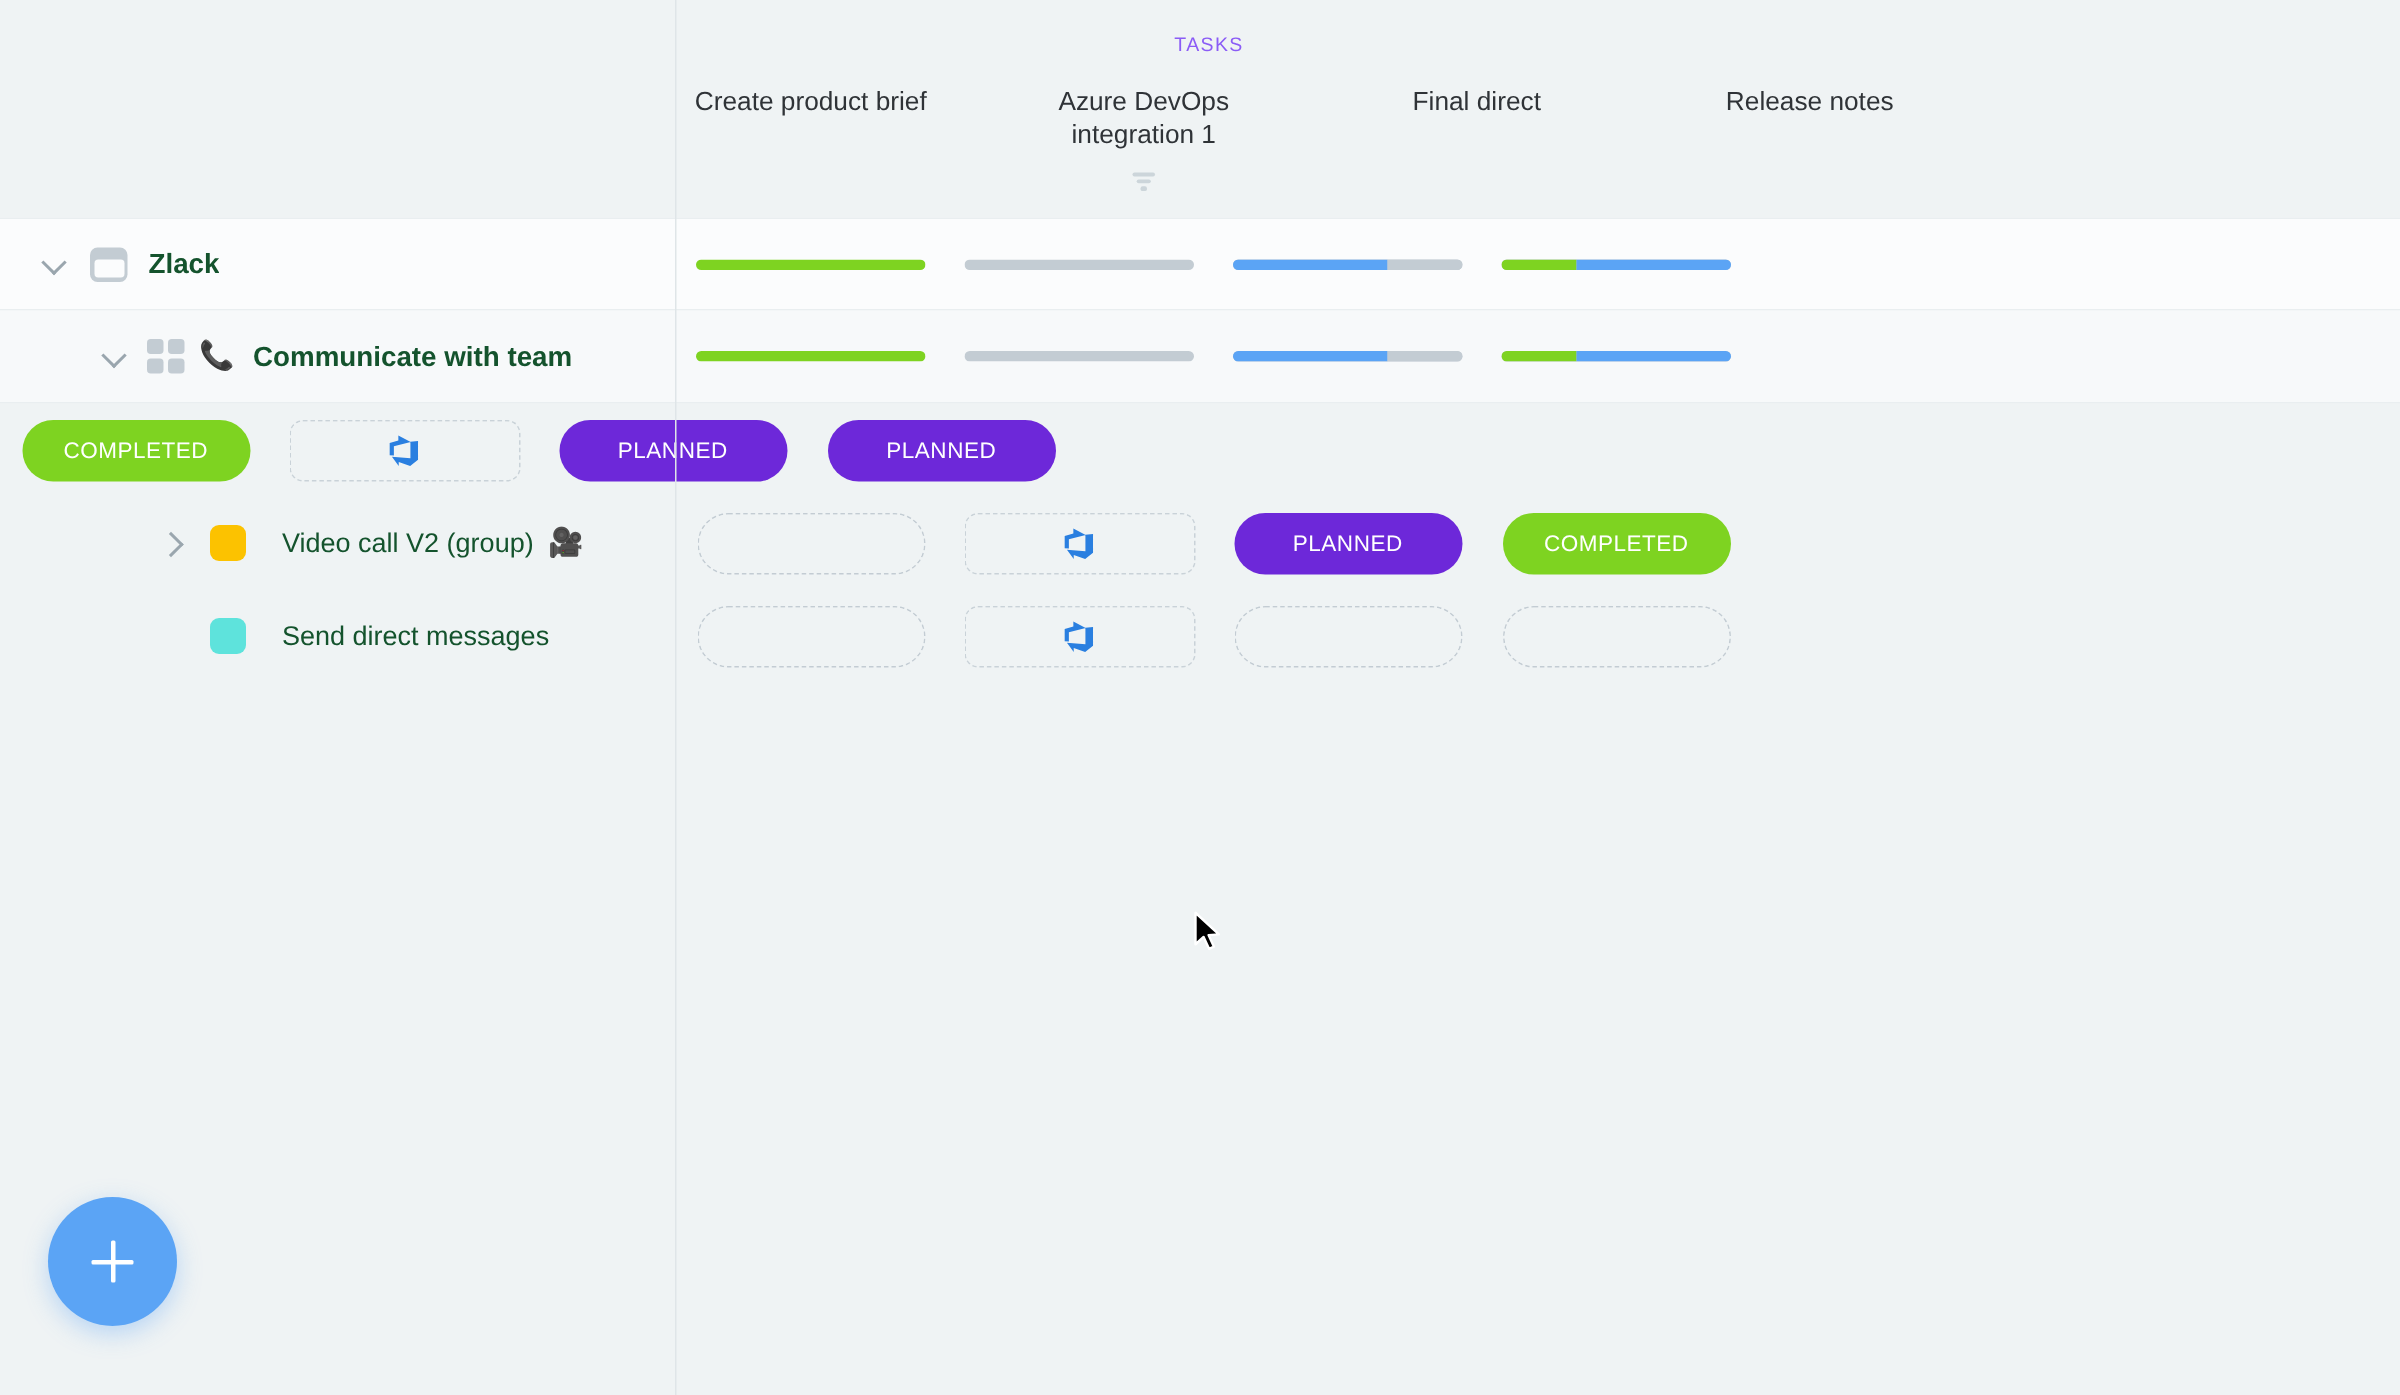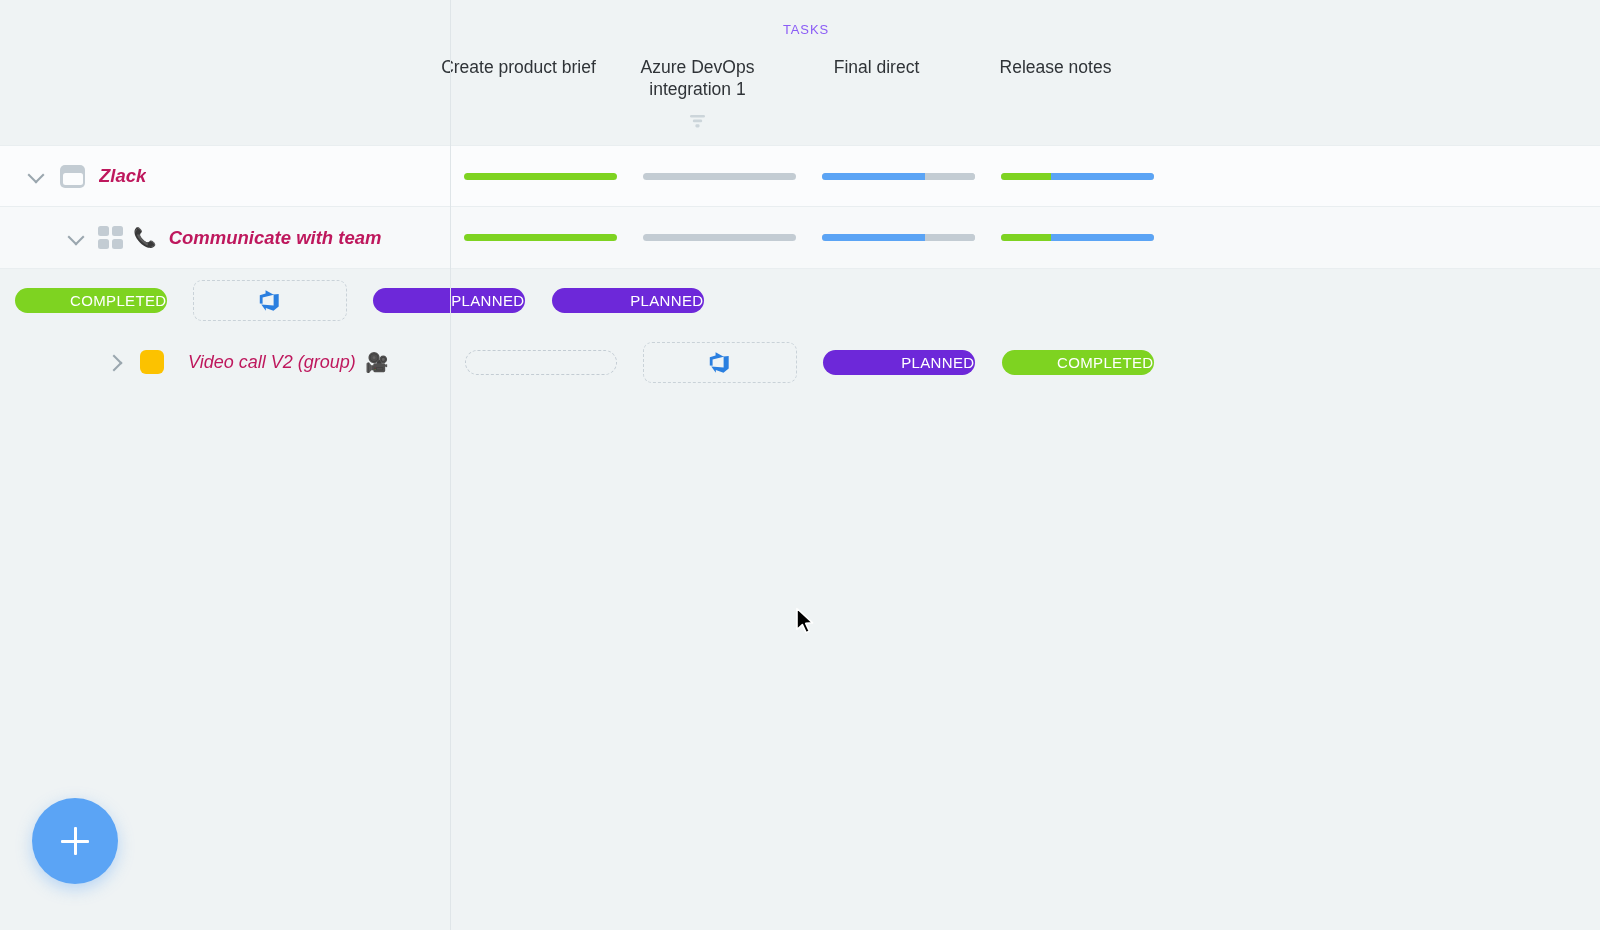--- a/index.html
+++ b/index.html
@@ -51,22 +51,23 @@
     width: 710px;
     text-align: center;
     font-size: 13px;
     letter-spacing: 0.9px;
     color: #8b5cf6;
   }
 
   .col-heads {
     position: absolute;
     top: 56px;
-    left: 429px;
-    display: flex;
+    left: 451px;
+    display: flex;
+    gap: 43px;
   }
 
   .col-head {
     width: 179px;
     text-align: center;
     padding: 0 6px;
     font-size: 17.5px;
     line-height: 22px;
     color: #2f3337;
     font-weight: 400;
@@ -183,25 +184,24 @@
   .emoji.colorful { filter: none; }
 
   .swatch {
     width: 24px; height: 24px;
     flex: 0 0 24px;
     border-radius: 6px;
   }
 
   .tree-label {
     font-size: 18px;
-    color: #be185d;
+    color: #14532d;
     white-space: nowrap;
     overflow: hidden;
     text-overflow: ellipsis;
-    font-style: italic;
   }
   .tree-label.bold { font-weight: 700; font-size: 18.5px; }
 
   
   .ind-0 { padding-left: 24px; }
   .ind-1 { padding-left: 64px; }
   .ind-2 { padding-left: 104px; }
 
   .gap-8  { width: 8px;  flex: 0 0 8px; }
   .gap-12 { width: 12px; flex: 0 0 12px; }
@@ -235,25 +235,25 @@
     display: flex;
   }
   .pbar span { display: block; height: 100%; }
   .seg-green { background: #7ed321; }
   .seg-blue  { background: #5ba4f5; }
   .seg-grey  { background: #c3ccd3; }
 
   
   .pill {
     width: 152px;
-    height: 25px;
+    height: 41px;
     border-radius: 21px;
     display: flex;
     align-items: center;
-    justify-content: flex-end;
+    justify-content: center;
     font-size: 15px;
     letter-spacing: 0.35px;
     color: #ffffff;
     cursor: pointer;
     user-select: none;
   }
   .pill.completed { background: #7ed321; }
   .pill.planned   { background: #6d28d9; }
   .pill.empty {
     background: transparent;
@@ -477,20 +477,48 @@
         </div>
       </div>
       <div class="cell">
         <div class="pill completed">
           <span>COMPLETED</span>
         </div>
       </div>
     </div>
   </div>
 
+  <div class="row row-task-3">
+    <div class="tree-cell ind-2">
+      <div class="chevron" style="visibility:hidden"></div>
+      <div class="gap-12"></div>
+      <div class="swatch" style="background:#5ee3dc"></div>
+      <div class="gap-24"></div>
+      <div class="tree-label">Send direct messages</div>
+    </div>
+
+    <div class="cells">
+      <div class="cell">
+        <div class="pill empty"></div>
+      </div>
+      <div class="cell">
+        <div class="azbox">
+          <svg viewBox="0 0 24 26">
+            <path d="M22.5 5.6v14.2l-6 4.9-8.7-3.2v3.2L2.6 17.6l14.1 1.1V6.1zM16.9 6.4 7.5 1.3v3.8L.9 7.1v9.3l3.2.3V9.5z" fill="#2a7fe0"></path>
+          </svg>
+        </div>
+      </div>
+      <div class="cell">
+        <div class="pill empty"></div>
+      </div>
+      <div class="cell">
+        <div class="pill empty"></div>
+      </div>
+    </div>
+  </div>
 
   <button class="fab" aria-label="Add"></button>
 
   <svg class="cursor" viewBox="0 0 20 30">
     <path d="M2 1.5 2 22.5 7.4 17.6 11.1 25.6 14.3 24.1 10.7 16.4 17.6 15.9z" fill="#000000" stroke="#ffffff" stroke-width="1.6" stroke-linejoin="round"></path>
   </svg>
 
 </div>
 
 </body></html>

